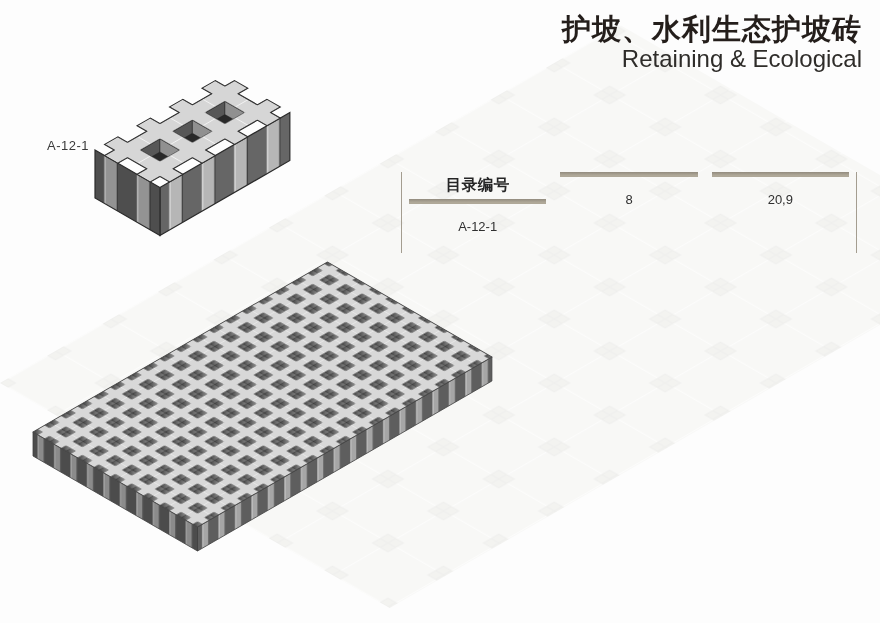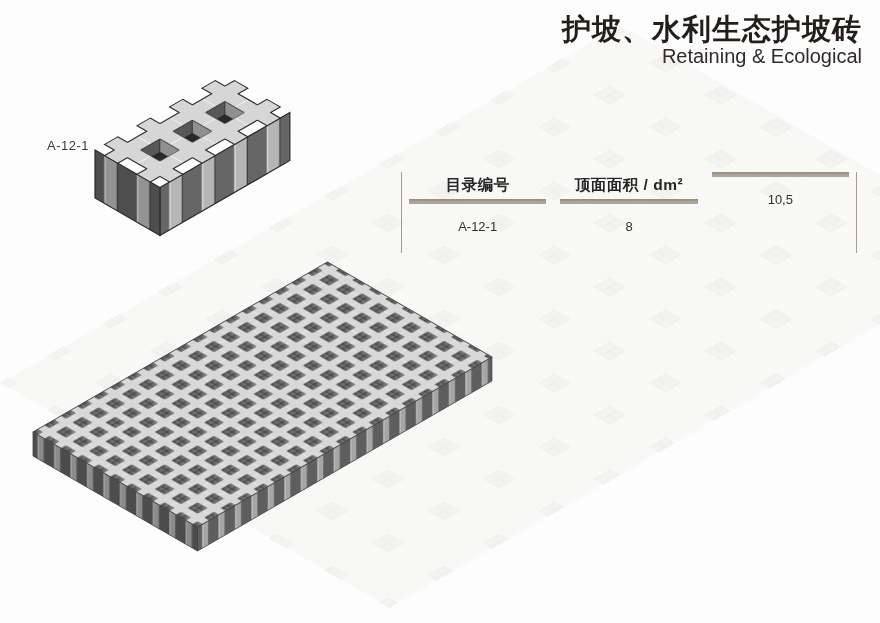--- a/index.html
+++ b/index.html
@@ -4,21 +4,21 @@
 <style>
   html,body{margin:0;padding:0;}
   .page{
     position:relative; width:880px; height:623px; overflow:hidden;
     background:#fdfdfd;
     font-family:"Liberation Sans", sans-serif;
   }
   .scene{position:absolute; left:0; top:0; width:880px; height:623px;}
   .title-block{position:absolute; top:13px; right:18px; text-align:right; z-index:3;}
   .title-zh{font-size:29px; font-weight:bold; letter-spacing:1px; color:#241e1b; line-height:1.15; white-space:nowrap;}
-  .title-en{font-size:20px; font-weight:400; color:#2e2c29; line-height:1.08; white-space:nowrap;}
+  .title-en{font-size:24px; font-weight:400; color:#2e2c29; line-height:1.08; white-space:nowrap;}
   .brick-label{position:absolute; left:47px; top:138px; font-size:13px; color:#3a3a3a; letter-spacing:0.5px; z-index:3;}
   .spec-table{
     position:absolute; left:401px; top:172px; width:456px; height:81px;
     border-left:1.5px solid #a49d90; border-right:1.5px solid #a49d90;
     display:flex; z-index:3; box-sizing:border-box;
   }
   .spec-col{flex:1; display:flex; flex-direction:column; padding:0 7px; box-sizing:border-box;}
   .spec-head{
     height:27px; display:flex; align-items:center; justify-content:center;
     font-size:15.5px; font-weight:bold; letter-spacing:0.5px; color:#262626; white-space:nowrap;
@@ -144,23 +144,22 @@
 
   <div class="brick-label">A-12-1</div>
 
   <div class="spec-table">
     <div class="spec-col">
       <div class="spec-head">目录编号</div>
       <div class="spec-bar"></div>
       <div class="spec-val">A-12-1</div>
     </div>
     <div class="spec-col">
-      <div class="spec-head">顶面面积 / dm²</div>
       <div class="spec-bar"></div>
       <div class="spec-val">8</div>
     </div>
     <div class="spec-col">
       <div class="spec-bar"></div>
-      <div class="spec-val">10,5</div>
+      <div class="spec-val">20,9</div>
     </div>
   </div>
 
 </div>
 
 </body></html>

